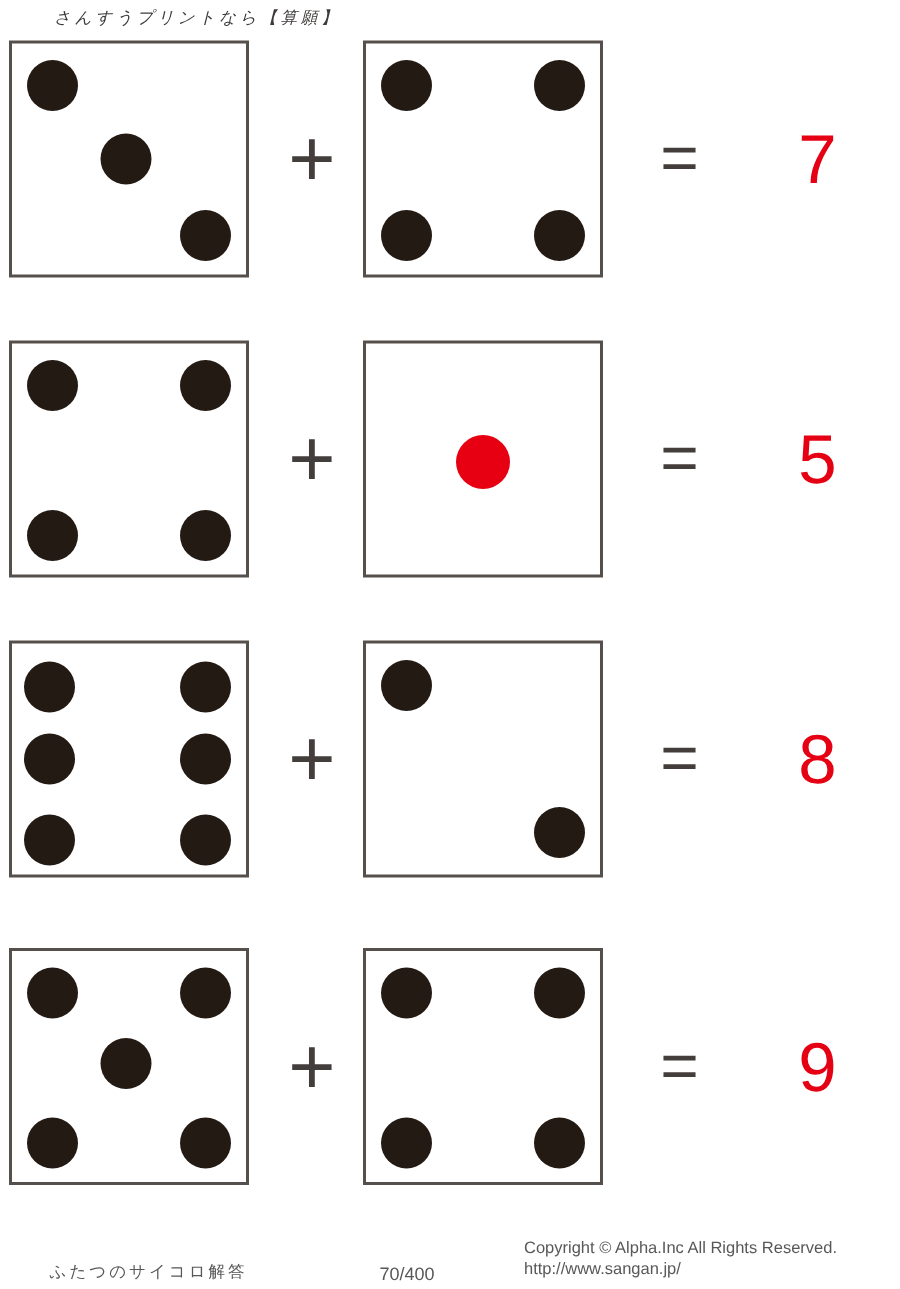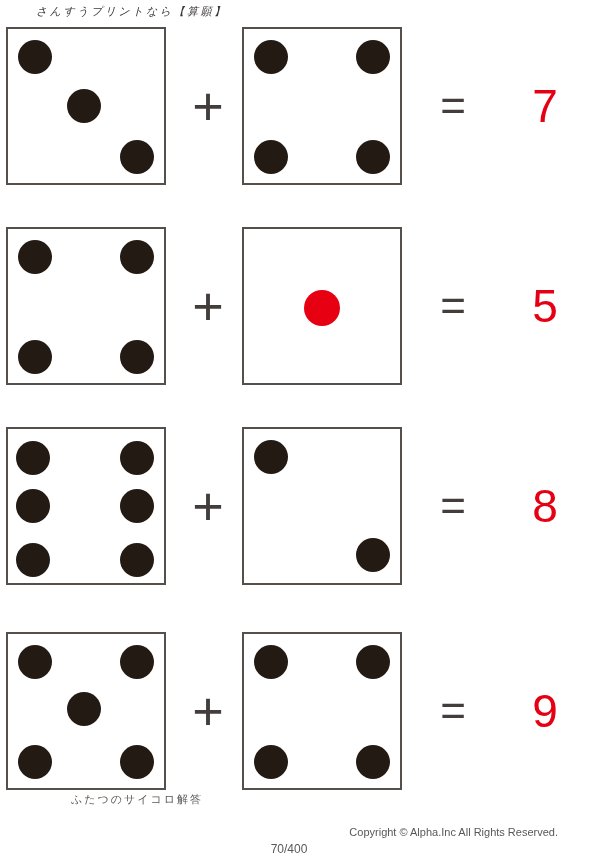--- a/index.html
+++ b/index.html
@@ -30,26 +30,25 @@
     justify-content:center; color:#433d3b;
   }
   .op-plus { left:179px; width:58px; font-size:54px; font-weight:400; }
   .op-eq   { left:424px; width:58px; font-size:44px; font-weight:400; }
   .answer {
     position:absolute; left:503px; top:0; width:84px; height:158px;
     display:flex; align-items:center; justify-content:center;
     font-size:46px; color:#e60013;
   }
   .footer-left {
-    position:absolute; left:33px; top:792px; font-size:11px; letter-spacing:2px;
+    position:absolute; left:33px; top:840px; font-size:11px; letter-spacing:2px;
     color:#595757;
-    margin-left:38px;
   }
   .footer-page {
-    position:absolute; left:253px; top:842px; width:72px; text-align:center;
+    position:absolute; left:253px; top:842px; width:72px; 
     font-size:12px; color:#595757;
   }
   .footer-copy {
     position:absolute; right:42px; top:826px; text-align:left; font-size:11px;
     line-height:13.5px; color:#595757;
   }
   .footer-copy div { white-space:nowrap; }
 </style>
 </head>
 <body>
@@ -138,13 +137,14 @@
       </div>
   </div>
   <div class="op op-eq">=</div>
   <div class="answer">9</div>
 </div>
 
 <div class="footer-left">ふたつのサイコロ解答</div>
 <div class="footer-page">70/400</div>
 <div class="footer-copy">
   <div>Copyright ©  Alpha.Inc All Rights Reserved.</div>
+  <div>http://www.sangan.jp/</div>
 </div>
 
 </body></html>

